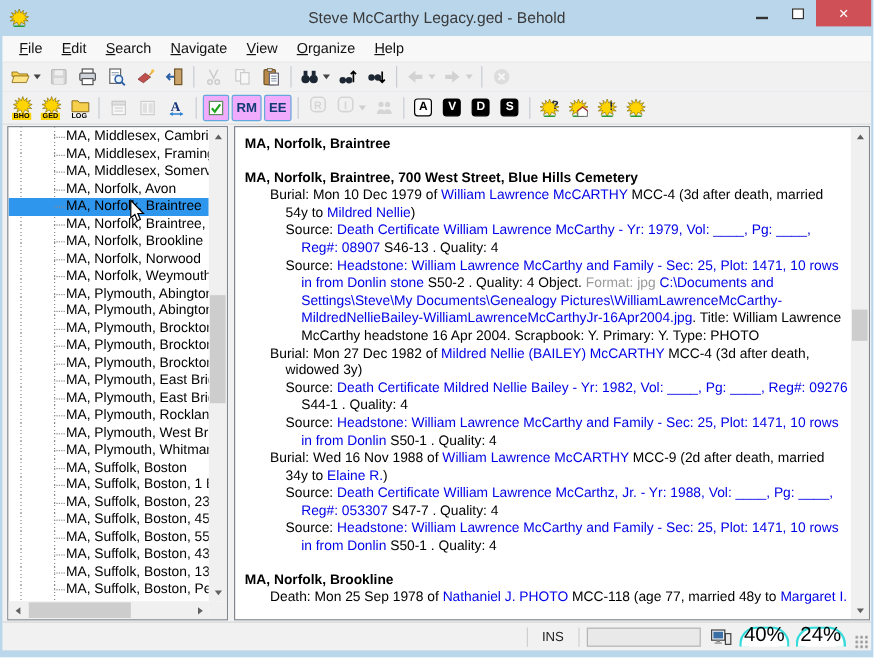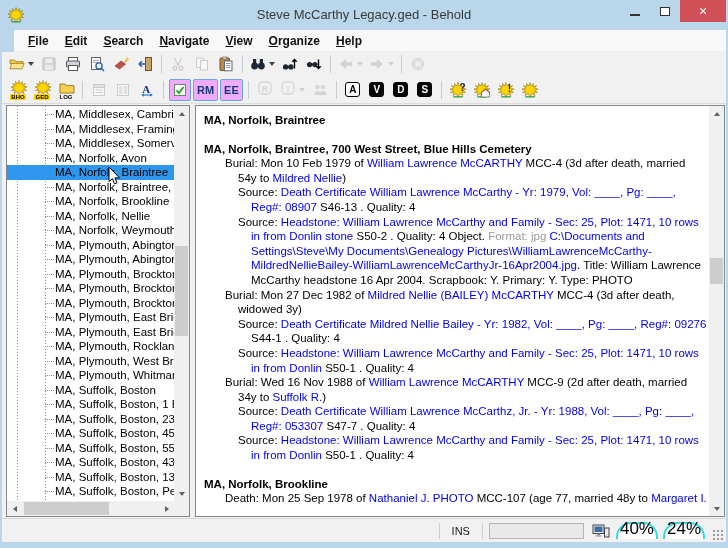--- a/index.html
+++ b/index.html
@@ -13,23 +13,23 @@
   #title { position:absolute; left:0; right:0; top:0; height:30px; line-height:30px;
            text-align:center; font-size:13px; color:#3a3a3a; }
   #winbtns { position:absolute; right:2px; top:0; height:22px; display:flex; }
   .wb { width:30px; height:22px; display:flex; align-items:center; justify-content:center; cursor:default; }
   .wb-min i { display:block; width:10px; height:2px; background:#333; margin-top:8px; }
   .wb-max i { display:block; width:10px; height:9px; border:1.5px solid #333; background:#fff; }
   .wb-close { width:46px; background:#cf5157; }
   .wb-close span { color:#fff; font-size:14px; line-height:1; }
 
   
-  #menubar { position:absolute; top:30px; left:14px; right:2px; height:22px; background:#f8f8f8;
-             display:flex; align-items:flex-start; padding-left:6px; font-size:12px; color:#111;
-             border-bottom:1px solid #eee;font-weight:bold; }
+  #menubar { position:absolute; top:30px; left:2px; right:2px; height:22px; background:#f8f8f8;
+             display:flex; align-items:flex-end; padding-left:6px; font-size:12px; color:#111;
+             border-bottom:1px solid #eee; }
   .menu-item { padding:0 8px; line-height:22px; }
 
   
   .toolbar { position:absolute; left:2px; right:2px; background:#f1f1f1; display:flex; align-items:center; }
   #toolbar1 { top:52px; height:24px; padding-left:4px; }
   #toolbar2 { top:76px; height:28px; padding-left:4px; border-bottom:1px solid #dcdcdc; }
   .tb-btn { display:flex; align-items:center; justify-content:center; height:22px; min-width:22px;
             border:1px solid transparent; border-radius:2px; margin:0 1px; padding:0 1px; }
   .tb-btn.active { background:#f0abfc; border-color:#66a7dc; }
   .tb-btn.disabled { opacity:.45; filter:grayscale(1); }
@@ -444,21 +444,21 @@
       <div class="guide" style="left:10px;"></div>
       <div class="guide" style="left:38px;"></div>
       <div id="treerows">
           <div class="tree-row"><span class="tree-label">MA, Middlesex, Cambridge</span></div>
           <div class="tree-row"><span class="tree-label">MA, Middlesex, Framingha</span></div>
           <div class="tree-row"><span class="tree-label">MA, Middlesex, Somerville</span></div>
           <div class="tree-row"><span class="tree-label">MA, Norfolk, Avon</span></div>
           <div class="tree-row selected"><span class="tree-label">MA, Norfolk, Braintree</span></div>
           <div class="tree-row"><span class="tree-label">MA, Norfolk, Braintree, 70</span></div>
           <div class="tree-row"><span class="tree-label">MA, Norfolk, Brookline</span></div>
-          <div class="tree-row"><span class="tree-label">MA, Norfolk, Nellie</span></div>
+          <div class="tree-row"><span class="tree-label">MA, Norfolk, Norwood</span></div>
           <div class="tree-row"><span class="tree-label">MA, Norfolk, Weymouth</span></div>
           <div class="tree-row"><span class="tree-label">MA, Plymouth, Abington</span></div>
           <div class="tree-row"><span class="tree-label">MA, Plymouth, Abington, 4</span></div>
           <div class="tree-row"><span class="tree-label">MA, Plymouth, Brockton</span></div>
           <div class="tree-row"><span class="tree-label">MA, Plymouth, Brockton, 2</span></div>
           <div class="tree-row"><span class="tree-label">MA, Plymouth, Brockton, 6</span></div>
           <div class="tree-row"><span class="tree-label">MA, Plymouth, East Bridge</span></div>
           <div class="tree-row"><span class="tree-label">MA, Plymouth, East Bridge</span></div>
           <div class="tree-row"><span class="tree-label">MA, Plymouth, Rockland,</span></div>
           <div class="tree-row"><span class="tree-label">MA, Plymouth, West Bridg</span></div>
@@ -496,33 +496,33 @@
 
     <div id="splitter"></div>
 
     <div id="contentpanel">
       <div id="contentText">
           <div class="section">
             <div class="sec-title">MA, Norfolk, Braintree</div>
           </div>
           <div class="section">
             <div class="sec-title">MA, Norfolk, Braintree, 700 West Street, Blue Hills Cemetery</div>
-            <div class="p-event"><span class="seg-b">Burial: Mon 10 Feb 1979 of </span><span class="seg-l">William Lawrence McCARTHY</span><span class="seg-b"> MCC-4 (3d after death, married 54y to </span><span class="seg-l">Mildred Nellie</span><span class="seg-b">)</span></div>
+            <div class="p-event"><span class="seg-b">Burial: Mon 10 Dec 1979 of </span><span class="seg-l">William Lawrence McCARTHY</span><span class="seg-b"> MCC-4 (3d after death, married 54y to </span><span class="seg-l">Mildred Nellie</span><span class="seg-b">)</span></div>
             <div class="p-source"><span class="seg-b">Source: </span><span class="seg-l">Death Certificate William Lawrence McCarthy - Yr: 1979, Vol: ____, Pg: ____, Reg#: 08907</span><span class="seg-b"> S46-13 . Quality: 4</span></div>
             <div class="p-source"><span class="seg-b">Source: </span><span class="seg-l">Headstone: William Lawrence McCarthy and Family - Sec: 25, Plot: 1471, 10 rows in from Donlin stone</span><span class="seg-b"> S50-2 . Quality: 4 Object. </span><span class="seg-g">Format: jpg </span><span class="seg-l">C:\Documents and Settings\Steve\My Documents\Genealogy Pictures\WilliamLawrenceMcCarthy-MildredNellieBailey-WilliamLawrenceMcCarthyJr-16Apr2004.jpg</span><span class="seg-b">. Title: William Lawrence McCarthy headstone 16 Apr 2004. Scrapbook: Y. Primary: Y. Type: PHOTO</span></div>
             <div class="p-event"><span class="seg-b">Burial: Mon 27 Dec 1982 of </span><span class="seg-l">Mildred Nellie (BAILEY) McCARTHY</span><span class="seg-b"> MCC-4 (3d after death, widowed 3y)</span></div>
             <div class="p-source"><span class="seg-b">Source: </span><span class="seg-l">Death Certificate Mildred Nellie Bailey - Yr: 1982, Vol: ____, Pg: ____, Reg#: 09276</span><span class="seg-b"> S44-1 . Quality: 4</span></div>
             <div class="p-source"><span class="seg-b">Source: </span><span class="seg-l">Headstone: William Lawrence McCarthy and Family - Sec: 25, Plot: 1471, 10 rows in from Donlin</span><span class="seg-b"> S50-1 . Quality: 4</span></div>
-            <div class="p-event"><span class="seg-b">Burial: Wed 16 Nov 1988 of </span><span class="seg-l">William Lawrence McCARTHY</span><span class="seg-b"> MCC-9 (2d after death, married 34y to </span><span class="seg-l">Suffolk R.</span><span class="seg-b">)</span></div>
+            <div class="p-event"><span class="seg-b">Burial: Wed 16 Nov 1988 of </span><span class="seg-l">William Lawrence McCARTHY</span><span class="seg-b"> MCC-9 (2d after death, married 34y to </span><span class="seg-l">Elaine R.</span><span class="seg-b">)</span></div>
             <div class="p-source"><span class="seg-b">Source: </span><span class="seg-l">Death Certificate William Lawrence McCarthz, Jr. - Yr: 1988, Vol: ____, Pg: ____, Reg#: 053307</span><span class="seg-b"> S47-7 . Quality: 4</span></div>
             <div class="p-source"><span class="seg-b">Source: </span><span class="seg-l">Headstone: William Lawrence McCarthy and Family - Sec: 25, Plot: 1471, 10 rows in from Donlin</span><span class="seg-b"> S50-1 . Quality: 4</span></div>
           </div>
           <div class="section">
             <div class="sec-title">MA, Norfolk, Brookline</div>
-            <div class="p-event"><span class="seg-b">Death: Mon 25 Sep 1978 of </span><span class="seg-l">Nathaniel J. PHOTO</span><span class="seg-b"> MCC-107 (age 77, married 48y to </span><span class="seg-l">Margaret I.</span></div>
+            <div class="p-event"><span class="seg-b">Death: Mon 25 Sep 1978 of </span><span class="seg-l">Nathaniel J. PHOTO</span><span class="seg-b"> MCC-118 (age 77, married 48y to </span><span class="seg-l">Margaret I.</span></div>
           </div>
         </div>
       <div class="vscroll" style="top:0; bottom:0;">
         <div class="sb-arrow" style="top:0;">
             <span class="tri-up"></span>
           </div>
         <div class="sb-thumb" style="left:1px; right:1px; top:152px; height:26px;"></div>
         <div class="sb-arrow" style="bottom:0;">
             <span class="tri-down"></span>
           </div>

